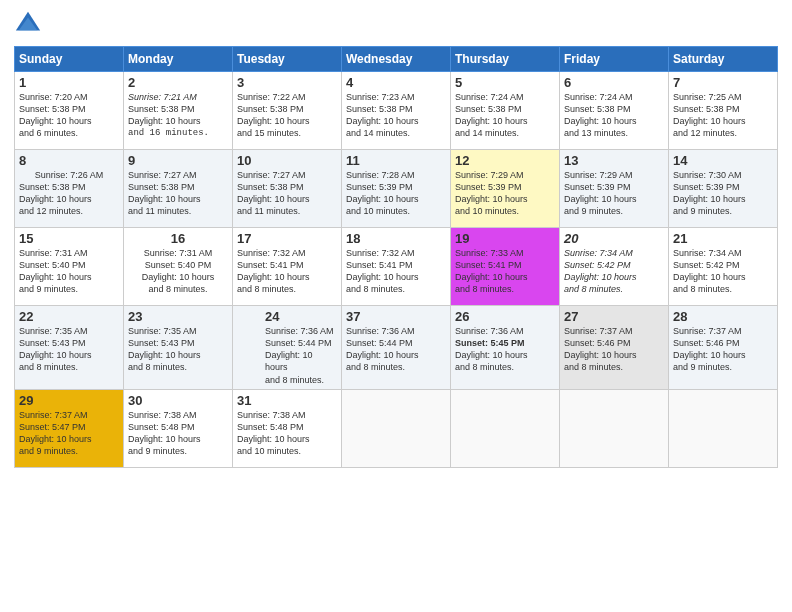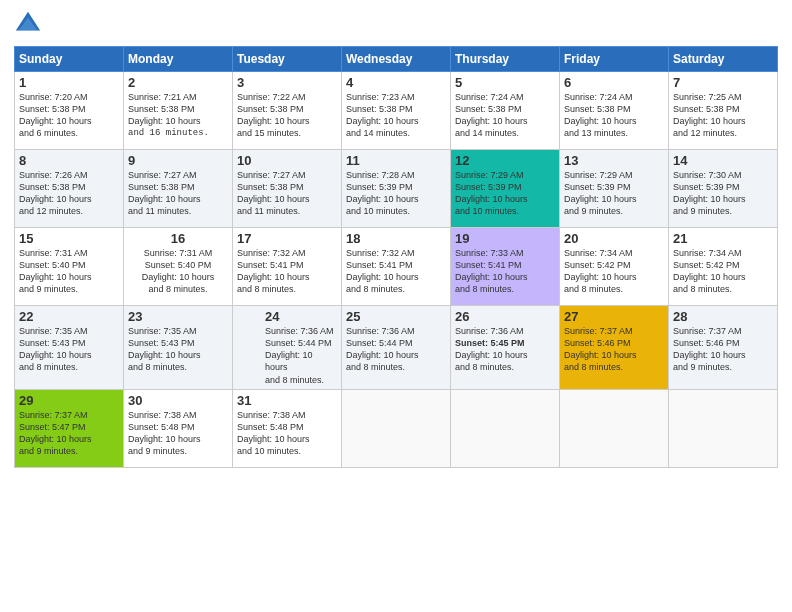--- a/index.html
+++ b/index.html
@@ -145,21 +145,21 @@
             <div class="day-info">
               <span style="display: block;">Sunrise: 7:20 AM</span>
               <span style="display: block;">Sunset: 5:38 PM</span>
               <span style="display: block;">Daylight: 10 hours</span>
               <span style="display: block;">and 6 minutes.</span>
             </div>
           </td>
           <td style="background: rgb(255, 255, 255);">
             <span class="day-num">2</span>
             <div class="day-info">
-              <span style="display: block;">Sunrise: 7:21 AM</span>
+              <span style="display: block; font-style: italic;">Sunrise: 7:21 AM</span>
               <span style="display: block;">Sunset: 5:38 PM</span>
               <span style="display: block;">Daylight: 10 hours</span>
               <span style="display: block; font-family: Liberation Mono, monospace;">and 16 minutes.</span>
             </div>
           </td>
           <td style="background: rgb(255, 255, 255);">
             <span class="day-num">3</span>
             <div class="day-info">
               <span style="display: block;">Sunrise: 7:22 AM</span>
               <span style="display: block;">Sunset: 5:38 PM</span>
@@ -201,21 +201,21 @@
               <span style="display: block;">Sunset: 5:38 PM</span>
               <span style="display: block;">Daylight: 10 hours</span>
               <span style="display: block;">and 12 minutes.</span>
             </div>
           </td>
         </tr>
         <tr>
           <td style="background: rgb(240, 244, 248);">
             <span class="day-num">8</span>
             <div class="day-info">
-              <span style="display: block;">Sunrise: 7:26 AM</span>
+              <span style="display: block; text-align: center;">Sunrise: 7:26 AM</span>
               <span style="display: block;">Sunset: 5:38 PM</span>
               <span style="display: block;">Daylight: 10 hours</span>
               <span style="display: block;">and 12 minutes.</span>
             </div>
           </td>
           <td style="background: rgb(240, 244, 248);">
             <span class="day-num">9</span>
             <div class="day-info">
               <span style="display: block;">Sunrise: 7:27 AM</span>
               <span style="display: block;">Sunset: 5:38 PM</span>
@@ -234,21 +234,21 @@
           </td>
           <td style="background: rgb(240, 244, 248);">
             <span class="day-num">11</span>
             <div class="day-info">
               <span style="display: block;">Sunrise: 7:28 AM</span>
               <span style="display: block;">Sunset: 5:39 PM</span>
               <span style="display: block;">Daylight: 10 hours</span>
               <span style="display: block;">and 10 minutes.</span>
             </div>
           </td>
-          <td style="background: #14b8a6;">
+          <td style="background: #fef9c3;">
             <span class="day-num">12</span>
             <div class="day-info">
               <span style="display: block;">Sunrise: 7:29 AM</span>
               <span style="display: block;">Sunset: 5:39 PM</span>
               <span style="display: block;">Daylight: 10 hours</span>
               <span style="display: block;">and 10 minutes.</span>
             </div>
           </td>
           <td style="background: rgb(240, 244, 248);">
             <span class="day-num">13</span>
@@ -299,30 +299,30 @@
           </td>
           <td style="background: rgb(255, 255, 255);">
             <span class="day-num">18</span>
             <div class="day-info">
               <span style="display: block;">Sunrise: 7:32 AM</span>
               <span style="display: block;">Sunset: 5:41 PM</span>
               <span style="display: block;">Daylight: 10 hours</span>
               <span style="display: block;">and 8 minutes.</span>
             </div>
           </td>
-          <td style="background: #c4b5fd; margin-left: 38px;">
+          <td style="background: #d946ef; margin-left: 38px;">
             <span class="day-num">19</span>
             <div class="day-info">
               <span style="display: block;">Sunrise: 7:33 AM</span>
               <span style="display: block;">Sunset: 5:41 PM</span>
               <span style="display: block;">Daylight: 10 hours</span>
               <span style="display: block;">and 8 minutes.</span>
             </div>
           </td>
-          <td style="background: rgb(255, 255, 255);">
+          <td style="background: rgb(255, 255, 255); font-style: italic;">
             <span class="day-num">20</span>
             <div class="day-info">
               <span style="display: block;">Sunrise: 7:34 AM</span>
               <span style="display: block;">Sunset: 5:42 PM</span>
               <span style="display: block;">Daylight: 10 hours</span>
               <span style="display: block;">and 8 minutes.</span>
             </div>
           </td>
           <td style="background: rgb(255, 255, 255);">
             <span class="day-num">21</span>
@@ -356,58 +356,58 @@
           <td style="background: rgb(240, 244, 248); padding-left: 32px;">
             <span class="day-num">24</span>
             <div class="day-info">
               <span style="display: block;">Sunrise: 7:36 AM</span>
               <span style="display: block;">Sunset: 5:44 PM</span>
               <span style="display: block;">Daylight: 10 hours</span>
               <span style="display: block;">and 8 minutes.</span>
             </div>
           </td>
           <td style="background: rgb(240, 244, 248);">
-            <span class="day-num">25</span>
+            <span class="day-num">37</span>
             <div class="day-info">
               <span style="display: block;">Sunrise: 7:36 AM</span>
               <span style="display: block;">Sunset: 5:44 PM</span>
               <span style="display: block;">Daylight: 10 hours</span>
               <span style="display: block;">and 8 minutes.</span>
             </div>
           </td>
           <td style="background: rgb(240, 244, 248);">
             <span class="day-num">26</span>
             <div class="day-info">
               <span style="display: block;">Sunrise: 7:36 AM</span>
               <span style="display: block; font-weight: bold;">Sunset: 5:45 PM</span>
               <span style="display: block;">Daylight: 10 hours</span>
               <span style="display: block;">and 8 minutes.</span>
             </div>
           </td>
-          <td style="background: #eab308;">
+          <td style="background: #e5e5e5;">
             <span class="day-num">27</span>
             <div class="day-info">
               <span style="display: block;">Sunrise: 7:37 AM</span>
               <span style="display: block;">Sunset: 5:46 PM</span>
               <span style="display: block;">Daylight: 10 hours</span>
               <span style="display: block;">and 8 minutes.</span>
             </div>
           </td>
           <td style="background: rgb(240, 244, 248);">
             <span class="day-num">28</span>
             <div class="day-info">
               <span style="display: block;">Sunrise: 7:37 AM</span>
               <span style="display: block;">Sunset: 5:46 PM</span>
               <span style="display: block;">Daylight: 10 hours</span>
               <span style="display: block;">and 9 minutes.</span>
             </div>
           </td>
         </tr>
         <tr>
-          <td style="background: #84cc16;">
+          <td style="background: #eab308;">
             <span class="day-num">29</span>
             <div class="day-info">
               <span style="display: block;">Sunrise: 7:37 AM</span>
               <span style="display: block;">Sunset: 5:47 PM</span>
               <span style="display: block;">Daylight: 10 hours</span>
               <span style="display: block;">and 9 minutes.</span>
             </div>
           </td>
           <td style="background: rgb(255, 255, 255);">
             <span class="day-num">30</span>

